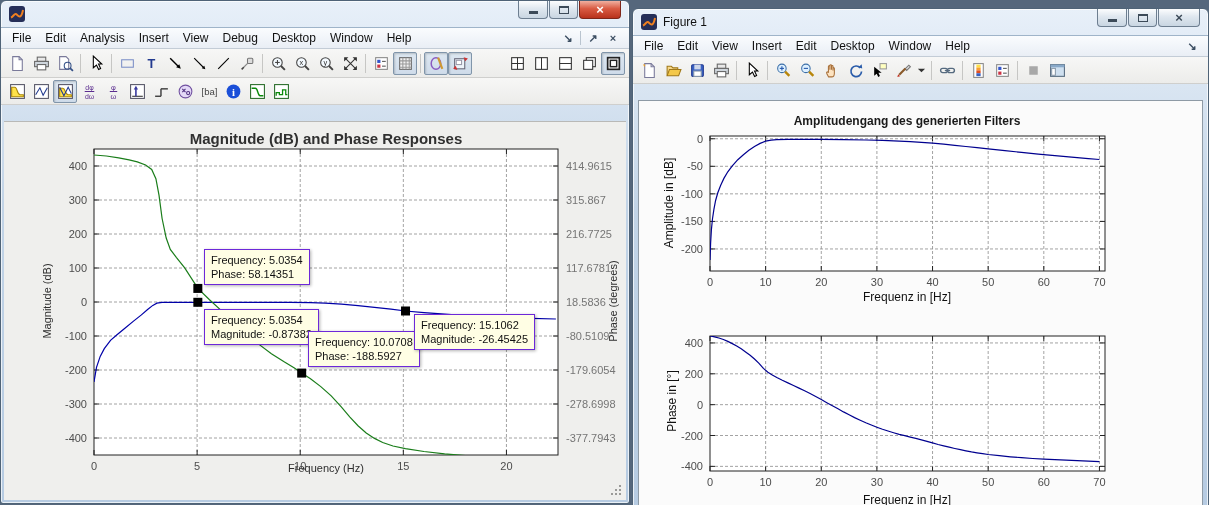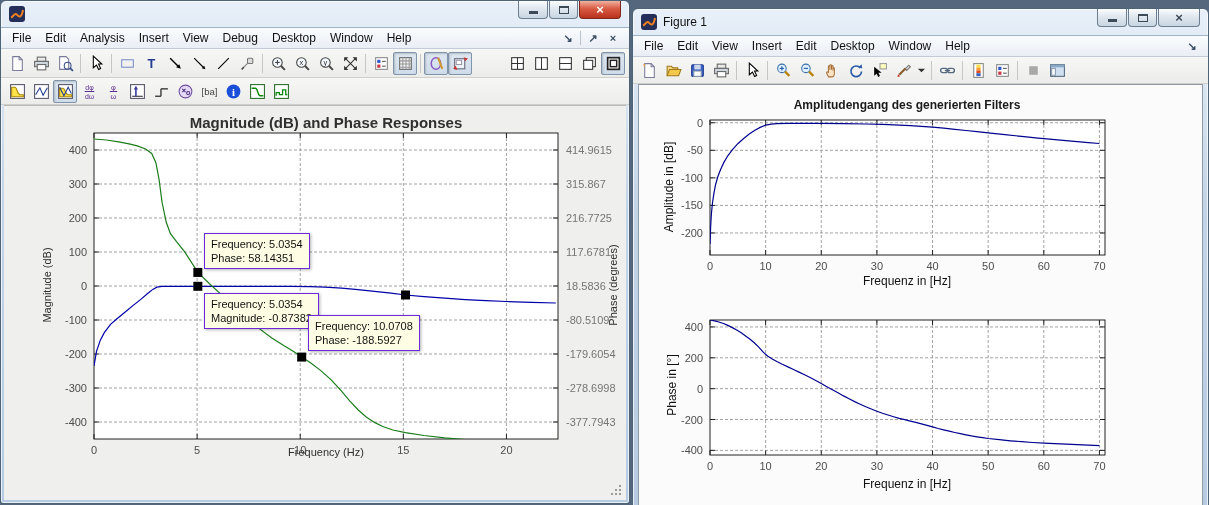--- a/index.html
+++ b/index.html
@@ -31,21 +31,21 @@
 
   .toolbar { background:linear-gradient(#f7f7f6,#ececea); border-bottom:1px solid #cfcfcd;
              display:flex; align-items:center; padding:0 4px; }
   .tb1 { height:29px; } .tb2 { height:27px; } .tbr { height:27px; }
   .tbtn { width:24px; height:23px; display:flex; align-items:center; justify-content:center;
           border:1px solid transparent; border-radius:2px; }
   .tbtn.pressed { border-color:#8095aa; background:linear-gradient(#dde7f1,#cfdcea); box-shadow:inset 1px 1px 2px rgba(0,0,0,.18); }
   .tsep { width:1px; height:19px; background:#c6c6c4; margin:0 3px; flex:0 0 auto; }
   .tb-right { margin-left:auto; display:flex; }
 
-  .content { position:absolute; overflow:hidden; }
+  .content { position:absolute; overflow:hidden;margin-top:16px; }
   .content-left { left:3px; right:3px; top:104px; bottom:3px; background:#efefed; border-top:1px solid #b9b9b7; }
   .content-right { left:5px; right:5px; top:75px; bottom:5px; background:#fbfbfb; border:1px solid #8e9aa5; }
 
   .plot-title { position:absolute; text-align:center; font-weight:bold; color:#303030; }
   .pt-fv { left:90px; top:8px; width:464px; font-size:15px; }
   .pt-r  { width:400px; font-size:12px; color:#1a1a1a; }
   .axis-label { position:absolute; width:200px; text-align:center; font-size:11px; color:#2e2e2e; }
   .axis-label.rot { transform:rotate(-90deg); }
   .al-r { font-size:12px; color:#111; }
   svg.chart { position:absolute; }
@@ -427,20 +427,24 @@
         <div>Phase: 58.14351</div>
       </div>
       <div class="datatip" style="left:200px;top:187px;">
         <div>Frequency: 5.0354</div>
         <div>Magnitude: -0.87382</div>
       </div>
       <div class="datatip" style="left:304px;top:209px;">
         <div>Frequency: 10.0708</div>
         <div>Phase: -188.5927</div>
       </div>
+      <div class="datatip" style="left:410px;top:192px;">
+        <div>Frequency: 15.1062</div>
+        <div>Magnitude: -26.45425</div>
+      </div>
 
       <svg class="grip" width="13" height="13">
           <g fill="#9a9a98">
             <rect x="9" y="1" width="2" height="2"></rect>
             <rect x="5" y="5" width="2" height="2"></rect>
             <rect x="9" y="5" width="2" height="2"></rect>
             <rect x="1" y="9" width="2" height="2"></rect>
             <rect x="5" y="9" width="2" height="2"></rect>
             <rect x="9" y="9" width="2" height="2"></rect>
           </g>

